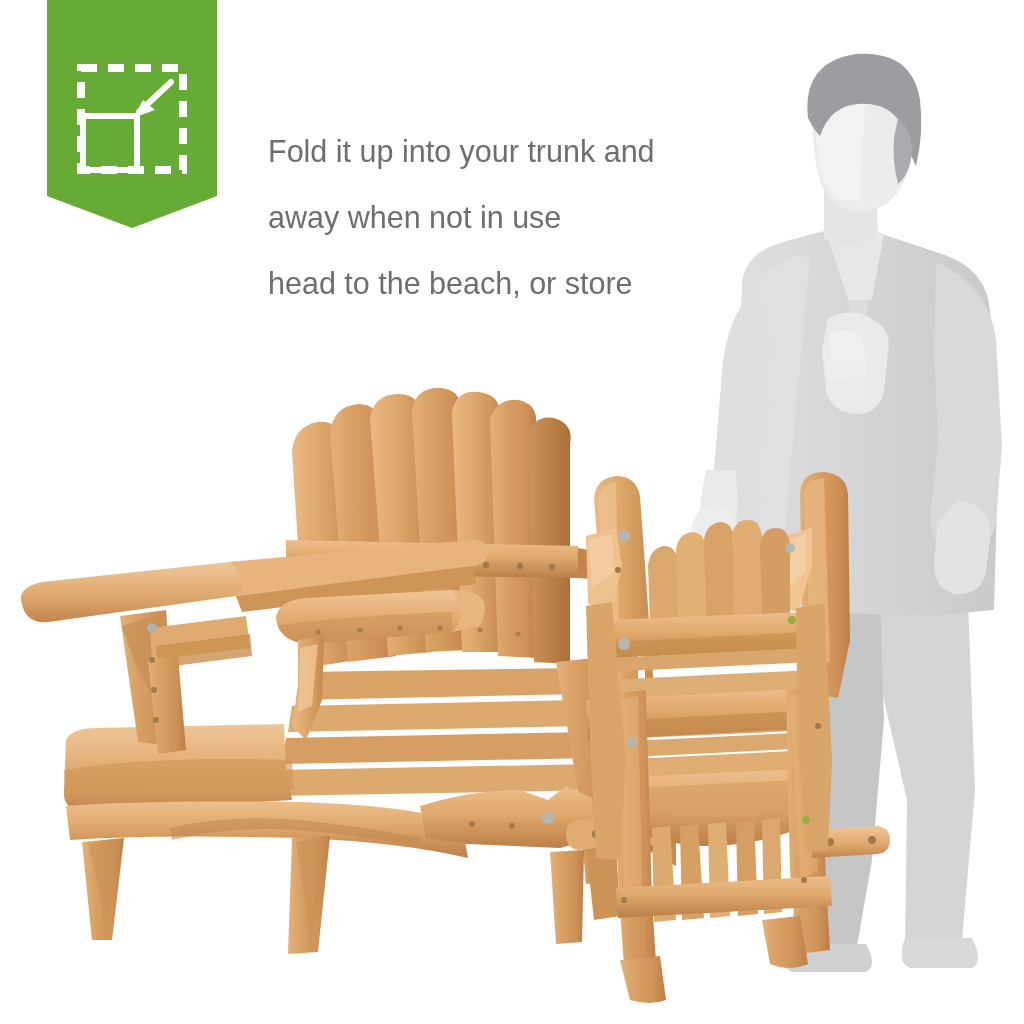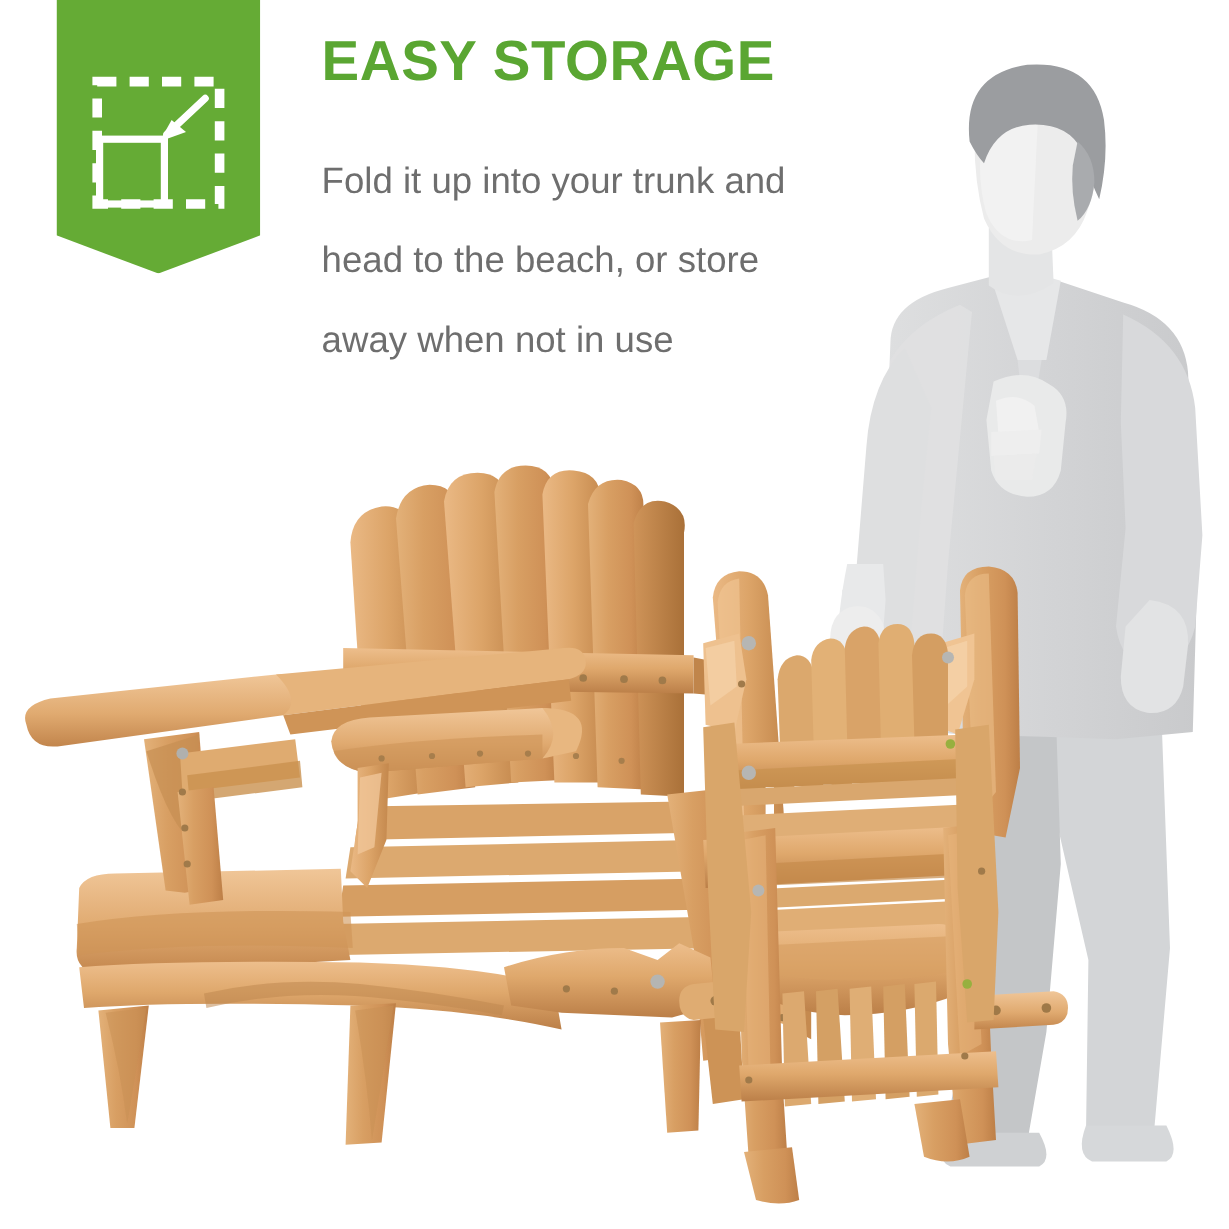--- a/index.html
+++ b/index.html
@@ -394,21 +394,20 @@
 
       <rect x="6" y="6" width="102" height="102" fill="none" stroke="#ffffff" stroke-width="8" stroke-dasharray="16 11" stroke-linecap="butt"></rect>
 
       <rect x="8" y="54" width="54" height="54" fill="none" stroke="#ffffff" stroke-width="6"></rect>
 
       <line x1="96" y1="20" x2="64" y2="50" stroke="#ffffff" stroke-width="6" stroke-linecap="round"></line>
       <polygon points="58,56 80,48 68,38" fill="#ffffff"></polygon>
     </svg>
   </div>
 
-  <div class="headline">EASY STORAGE</div>
 
   <div class="subtext">
     <span class="ln">Fold it up into your trunk and</span>
+    <span class="ln">away when not in use</span>
     <span class="ln">head to the beach, or store</span>
-    <span class="ln">away when not in use</span>
   </div>
 
 </div>
 
 </body></html>

